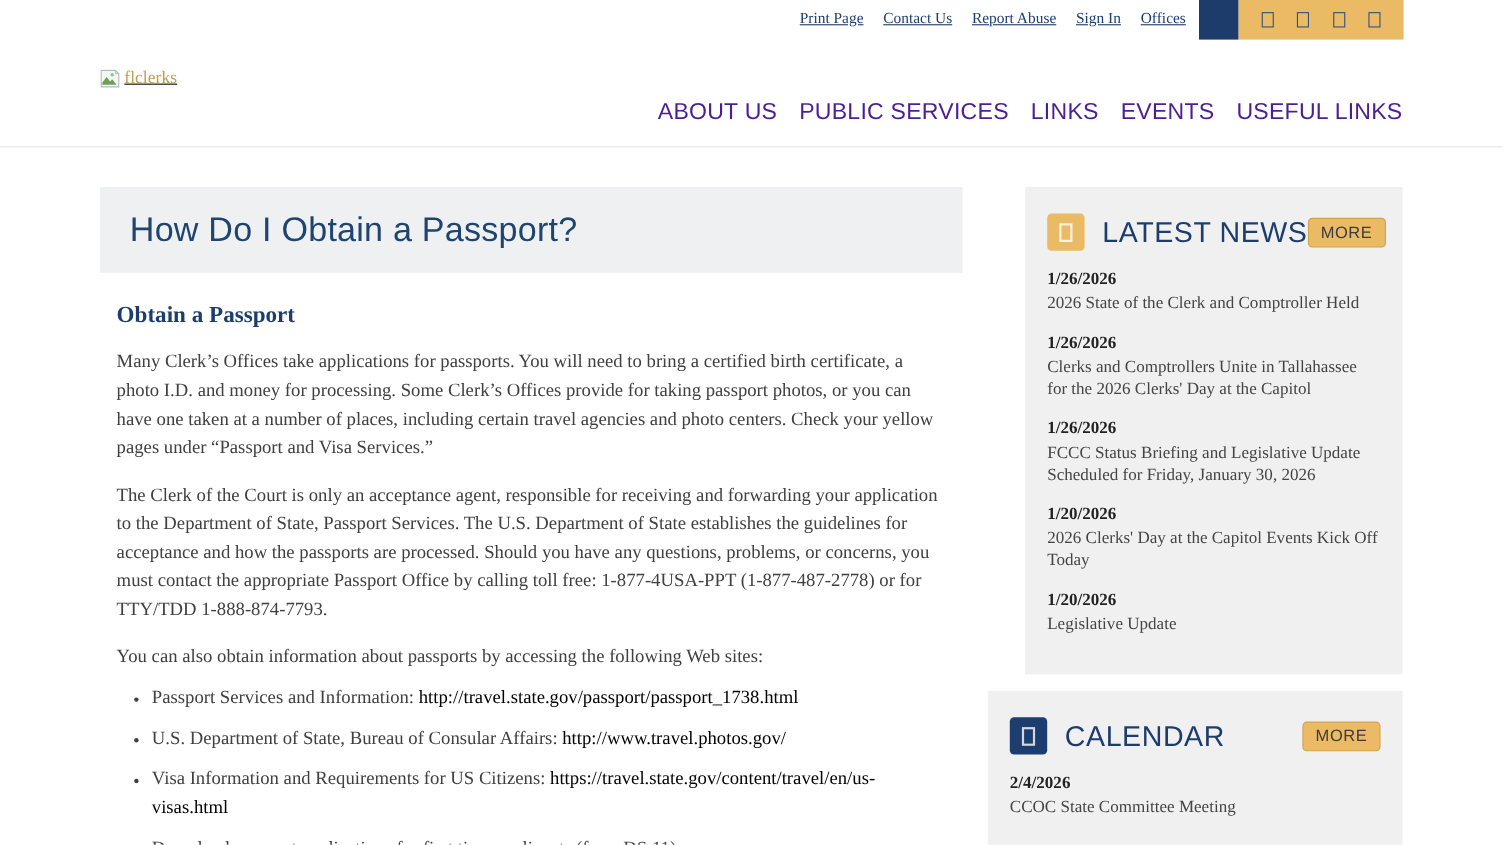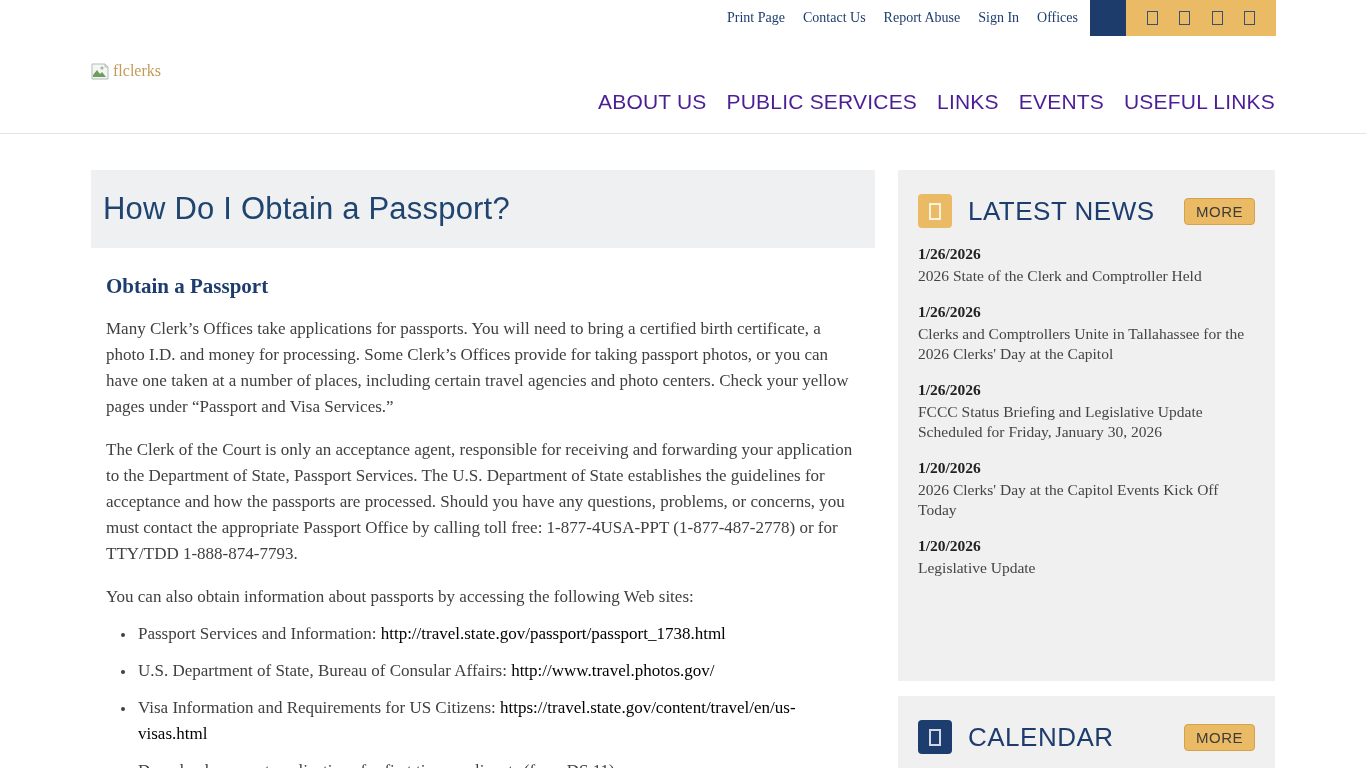--- a/index.html
+++ b/index.html
@@ -6,53 +6,53 @@
   html,body { background:#ffffff; }
   body {
     width:1366px; height:768px; overflow:hidden; position:relative;
     font-family:"Liberation Serif", serif;
   }
   a { cursor:pointer; text-decoration:none; }
 
   
   .topbar { height:36px; display:flex; justify-content:flex-end; align-items:stretch; background:#fff; }
   .toplinks { display:flex; align-items:center; gap:18px; margin-right:12px; }
-  .toplink { font:14px "Liberation Serif", serif; color:#1d3d6e; }
+  .toplink { font:14px "Liberation Serif", serif; color:#1d3d6e;text-decoration:underline; }
   .topblocks { display:flex; margin-right:90px; }
   .search-sq { width:36px; height:36px; background:#1d3c6b; border:none; cursor:pointer; }
   .socialbar { width:150px; background:#eaba64; display:flex; align-items:center; justify-content:space-evenly; }
   .tofu { width:11px; height:14px; border:1px solid #35507c; display:block; cursor:pointer; }
 
   
   header { height:98px; padding:0 91px 0 91px; display:flex; align-items:flex-start;
            justify-content:space-between; border-bottom:1px solid #e4e4e4; background:#fff; }
-  .logo { display:flex; align-items:center; gap:3px; margin-top:26px; }
+  .logo { display:flex; align-items:center; gap:3px; margin-top:26px;text-decoration:underline; }
   .logo-text { font:16px "Liberation Serif", serif; color:#c49a58; }
   .mainnav { display:flex; gap:20px; margin-top:54px; }
   .navitem { font:21px "Liberation Sans", sans-serif; font-weight:500; color:#4c1d95; letter-spacing:0.2px; }
 
   
   .content { display:flex; gap:23px; padding:36px 91px 0 91px; align-items:flex-start; }
   main { width:784px; flex-shrink:0; }
 
-  .title-banner { height:78px; background:#eef0f1; display:flex; align-items:center; padding:0 12px; }
+  .title-banner { height:78px; background:#eef0f1; display:flex; align-items:center; padding:0 27px; }
   .page-title { font:31px "Liberation Sans", sans-serif; font-weight:400; color:#1f4470; letter-spacing:0.2px; }
 
   .section-heading { font:bold 21px "Liberation Serif", serif; color:#1d3d6e; margin:26px 15px 0 15px; }
   .para { font:17px/26px "Liberation Serif", serif; color:#404040; margin:17px 15px 0 15px; }
 
   .bullets { margin:7px 15px 0 15px; padding-left:30px; list-style:disc; }
   .bullets li { font:17px/26px "Liberation Serif", serif; color:#404040; margin-top:11px; padding-left:2px; }
   .bullets li::marker { color:#404040; font-size:14px; }
   .blink { color:#000000;margin-top:32px; }
 
   
   aside { width:377px; flex-shrink:0; }
   .sidebox { background:#f0f0f0; padding:24px 20px 20px 20px; overflow:hidden; }
-  .sidebox.news { height:511px; }
+  .sidebox.news { height:443px;margin-left:34px; }
   .sidebox.calendar { margin-top:15px; height:400px; }
   .sidebox-header { display:flex; align-items:center; }
   .icon-sq { width:34px; height:34px; border-radius:4px; display:flex; align-items:center; justify-content:center; flex-shrink:0; }
   .icon-sq.gold { background:#eaba64; }
   .icon-sq.navy { background:#1d3d6e; }
   .icon-sq .inner-tofu { width:12px; height:17px; border:2px solid rgba(255,255,255,0.8); display:block; }
   .sidebox-title { font:26px "Liberation Sans", sans-serif; font-weight:400; color:#1d3d6e;
                    margin-left:16px; letter-spacing:0.5px; white-space:nowrap; }
   .more-btn { margin-left:auto; background:#eaba64; border:1px solid #d3a24b; border-radius:4px;
               padding:4px 11px; font:15px "Liberation Sans", sans-serif; color:#3c3c3c;

